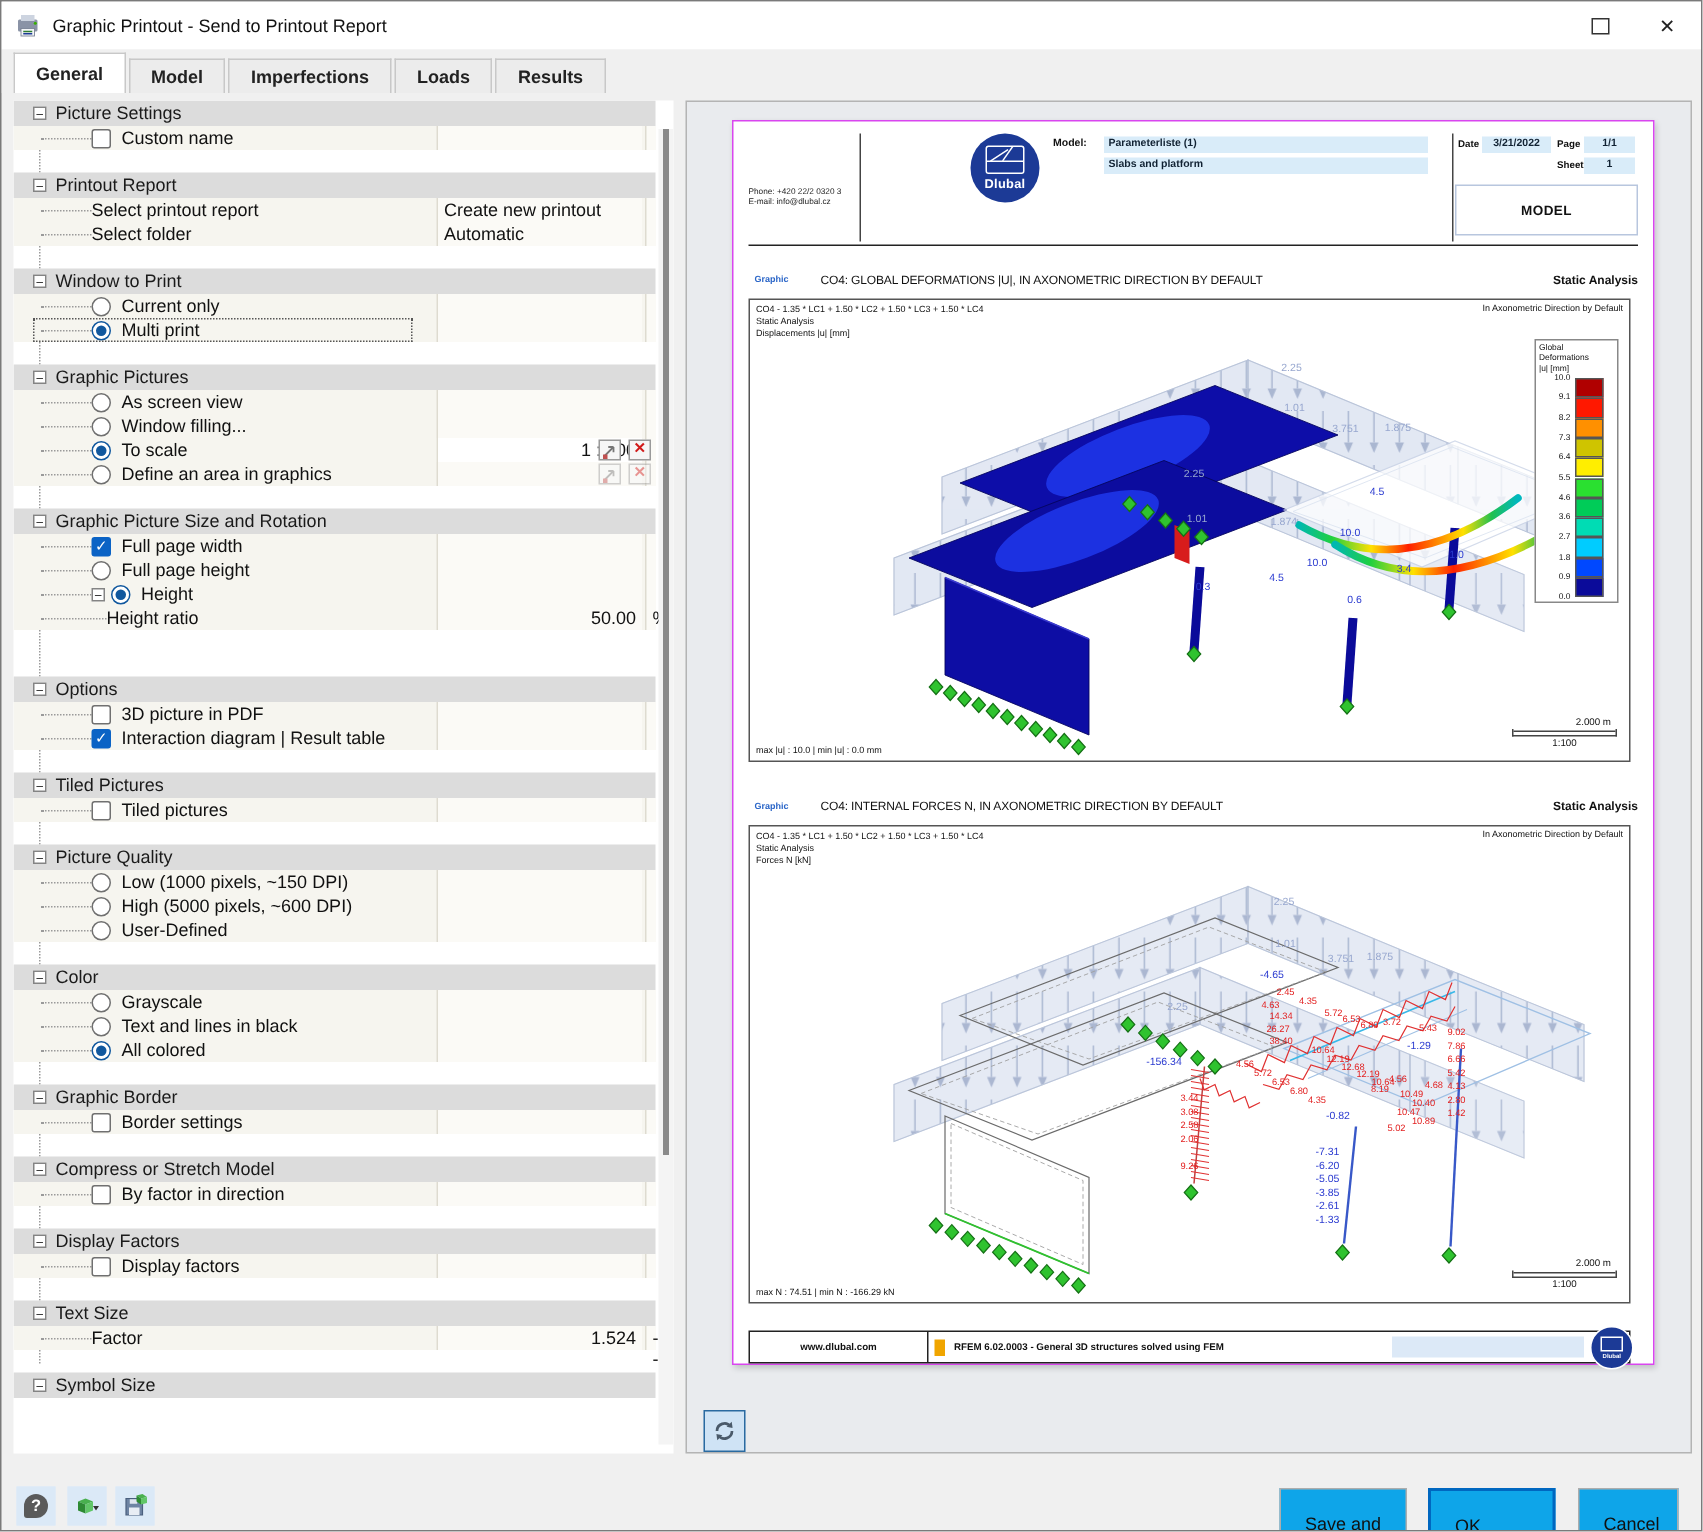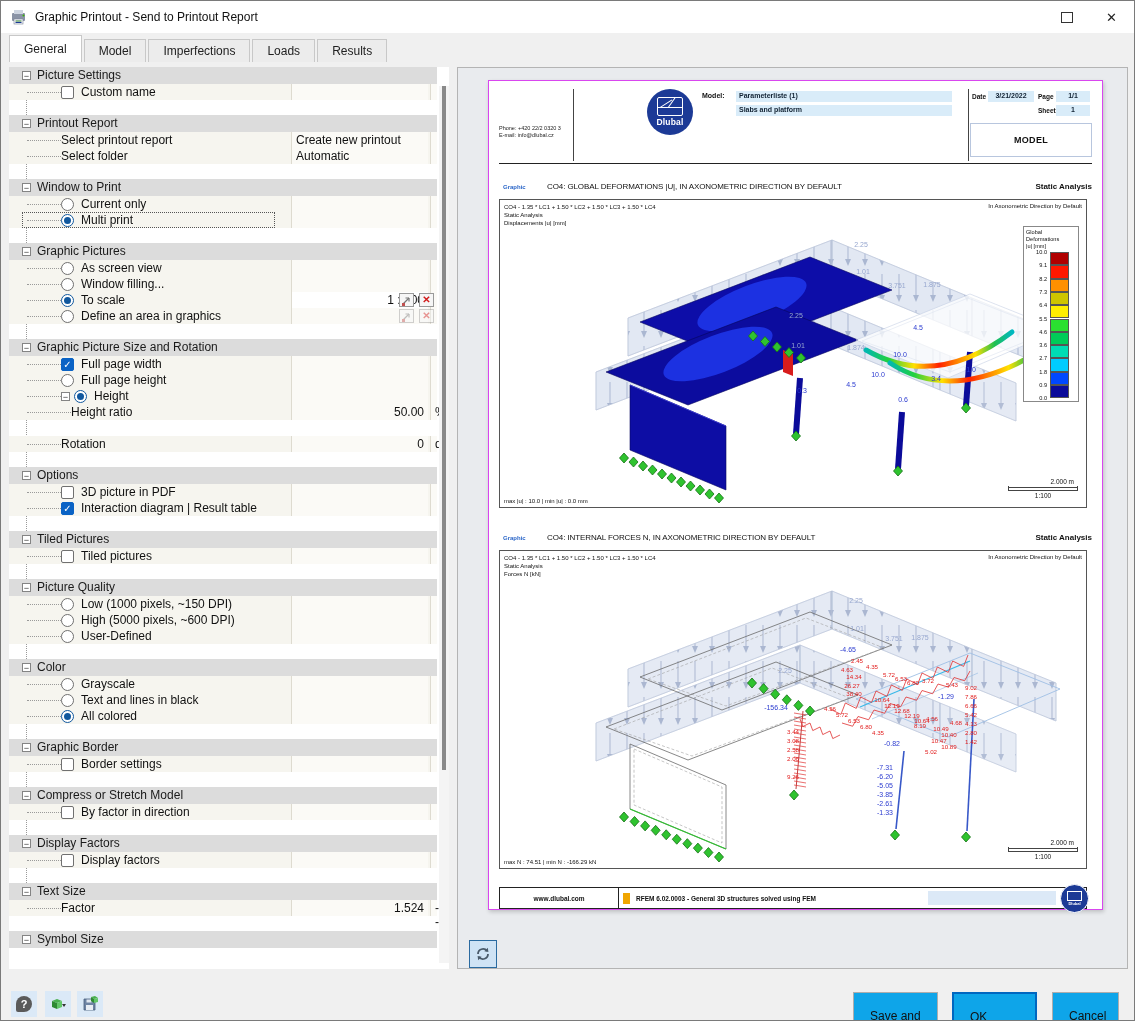--- a/index.html
+++ b/index.html
@@ -7,21 +7,21 @@
   
   .titlebar{position:absolute;left:0;top:0;right:0;height:32px;background:#ffffff;display:flex;align-items:center;}
   .titlebar .ticon{width:16px;height:16px;margin:0 8px 0 10px;}
   .titlebar .ttext{font-size:12px;color:#111;}
   .wbtn{position:absolute;top:0;width:45px;height:32px;display:flex;align-items:center;justify-content:center;font-size:13px;color:#222;cursor:default;}
   .wbtn.max{right:45px;}
   .wbtn.max i{display:block;width:10px;height:9px;border:1px solid #333;}
   .wbtn.close{right:0;}
   
   .tabbar{position:absolute;left:0;top:32px;right:0;height:29px;background:#f0f0f0;display:flex;align-items:flex-end;padding-left:8px;box-sizing:border-box;}
-  .tab{height:22px;line-height:22px;padding:0 14px;font-size:12px;color:#222;background:#ececec;border:1px solid #c8c8c8;border-bottom:none;margin-right:2px;}
+  .tab{height:22px;line-height:22px;padding:0 14px;font-size:12px;color:#222;background:#ececec;border:1px solid #c8c8c8;border-bottom:none;margin-right:2px;font-weight:bold;}
   .tab.active{background:#fff;height:26px;line-height:26px;position:relative;z-index:2;}
   
   .settings{position:absolute;left:8px;top:66px;width:440px;height:902px;background:#fff;overflow:hidden;}
   .settings .tree{position:absolute;left:17px;top:8px;bottom:60px;border-left:1px dotted #9a9a9a;}
   .shead{position:relative;height:17px;line-height:17px;background:#dcdcdc;font-size:12px;color:#1a1a1a;padding-left:28px;margin-right:12px;}
   .cbox{position:absolute;left:13px;top:4px;width:9px;height:9px;background:#fff;border:1px solid #848484;font-size:9px;line-height:8px;text-align:center;color:#333;box-sizing:border-box;}
   .srow{position:relative;height:16px;margin-right:12px;background:#f6f5ef;}
   .srow.spacer{background:transparent;}
   .gap{height:15px;}
   .lwrap{position:absolute;left:18px;top:0;bottom:0;right:160px;display:flex;align-items:center;}
@@ -271,28 +271,20 @@
         </div>
         <div class="srow">
           <div class="lwrap">
             <span class="stub deep"></span>
             <span class="slabel">Height ratio</span>
           </div>
           <span class="scell val">50.00</span>
           <span class="scell unit">%</span>
         </div>
         <div class="srow spacer"></div>
-        <div class="srow">
-          <div class="lwrap">
-            <span class="stub"></span>
-            <span class="slabel">Rotation</span>
-          </div>
-          <span class="scell val">0</span>
-          <span class="scell unit">deg</span>
-        </div>
         <div class="gap"></div>
         <div class="shead"><div class="cbox">−</div><span>Options</span></div>
         <div class="srow">
           <div class="lwrap">
             <span class="stub"></span>
             <div class="cb"></div>
             <span class="slabel">3D picture in PDF</span>
           </div>
           <span class="scell val"></span>
           <span class="scell unit"></span>

